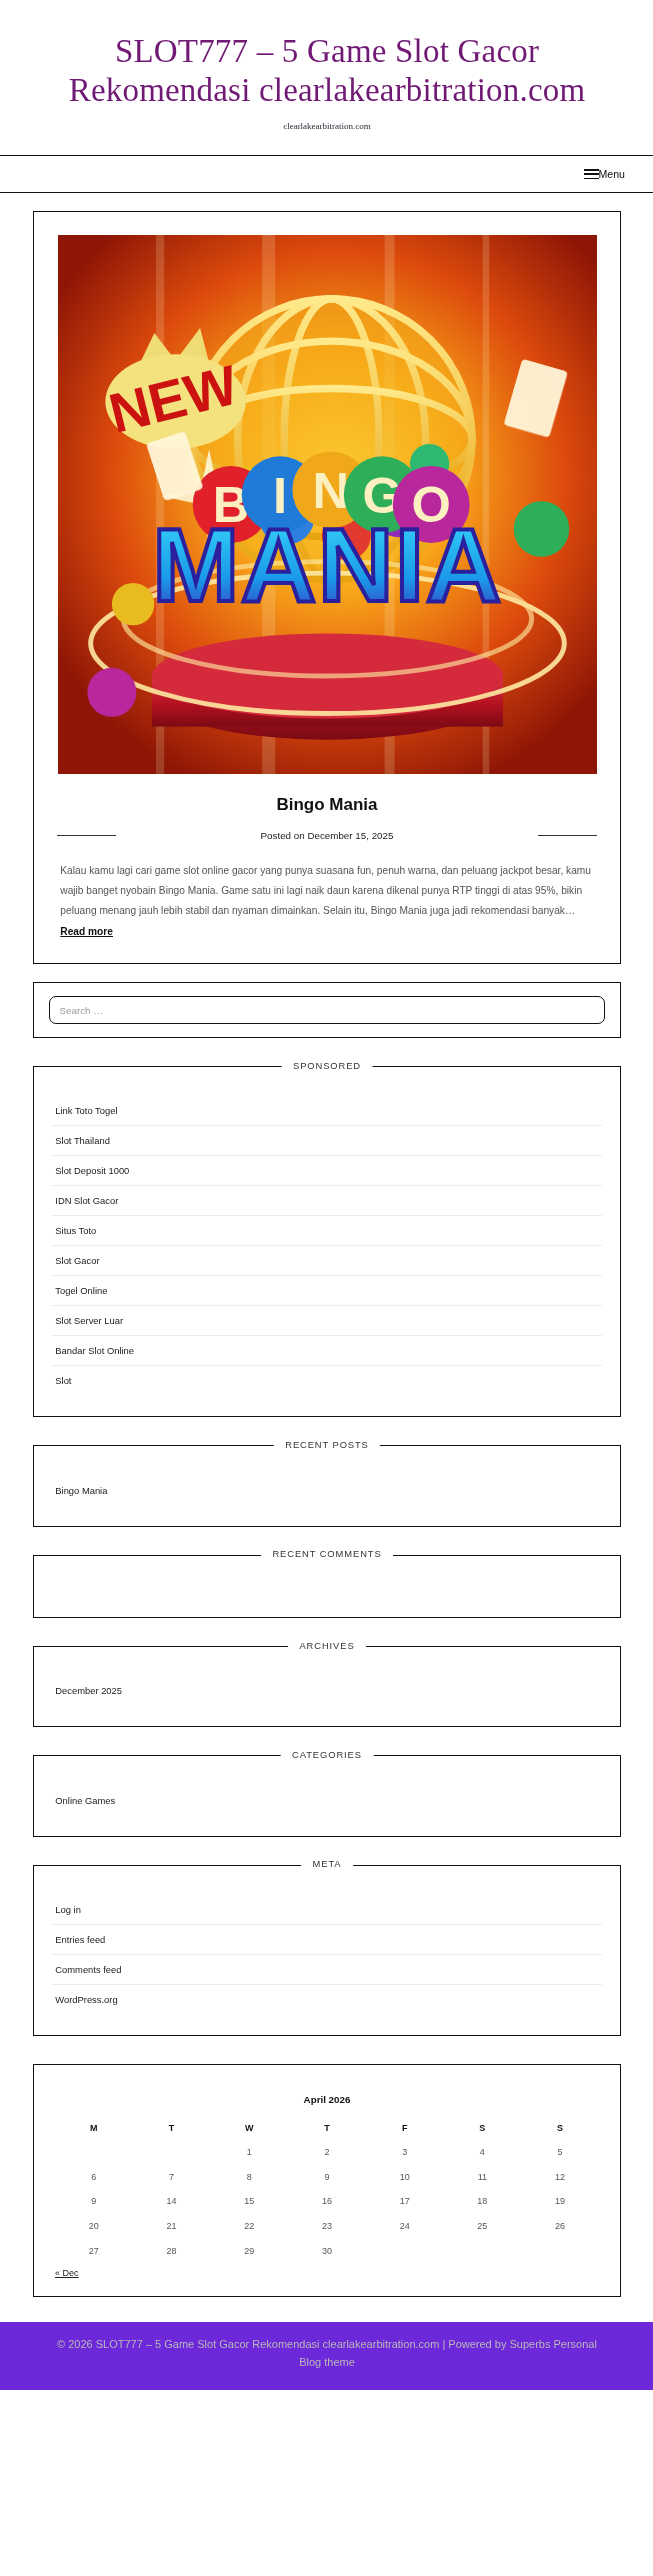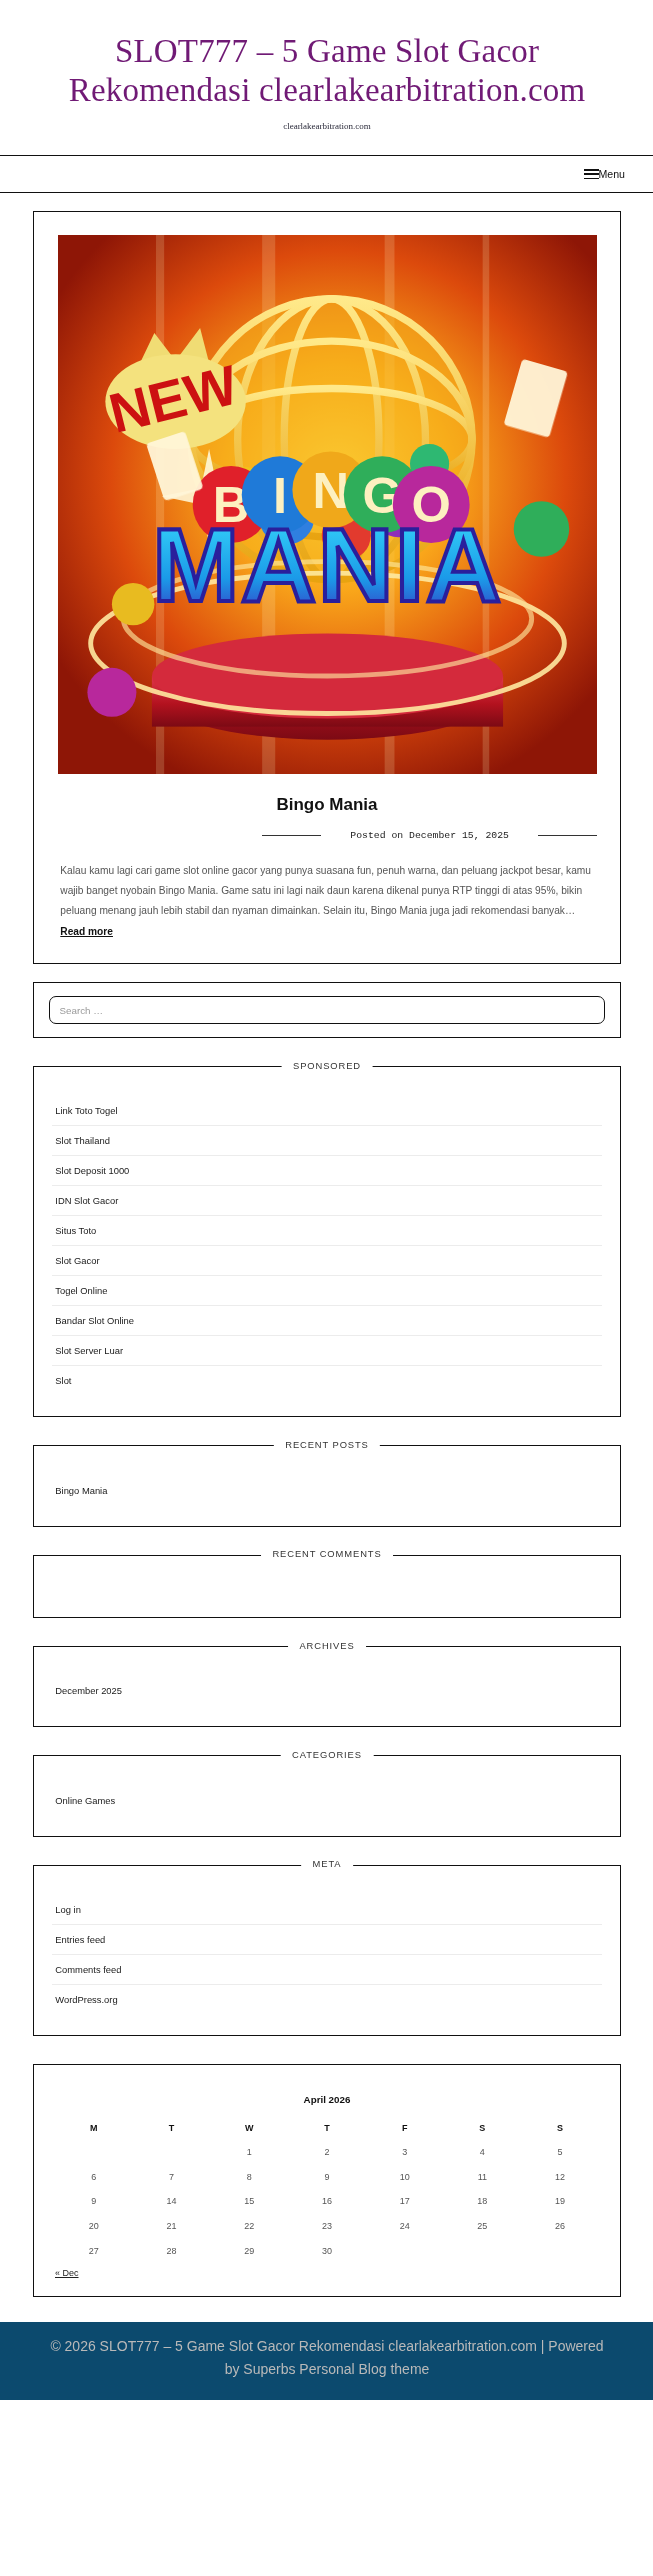--- a/index.html
+++ b/index.html
@@ -91,26 +91,25 @@
   .post-title {
     text-align: center;
     font-size: 17px;
     font-weight: bold;
     color: #111;
     margin: 21px 0 0;
   }
   .post-meta {
     display: flex;
     align-items: center;
-    justify-content: flex-end;
+    justify-content: space-between;
     gap: 29px;
     margin-top: 14.7px;
     font-size: 9.8px;
     color: #222;
-    font-family: Liberation Mono, monospace;
   }
   .post-meta .rule {
     width: 59px;
     height: 0.8px;
     background: #333;
     display: block;
   }
   .post-excerpt {
     margin: 19.6px 3.3px 0;
     font-size: 10.2px;
@@ -213,24 +212,24 @@
   }
   .calendar-nav a {
     color: #222;
     text-decoration: underline;
     cursor: pointer;
   }
 
   
   .site-footer {
     margin-top: 24.5px;
-    background: #0c4a6e;
+    background: #6d28d9;
     color: #b9b9b9;
     text-align: center;
-    font-size: 14px;
+    font-size: 11px;
     line-height: 1.7;
     padding: 13px 49px 18px;
   }
 </style>
 </head>
 <body>
 
 <header class="site-header">
   <h1 class="site-title">SLOT777 – 5 Game Slot Gacor Rekomendasi clearlakearbitration.com</h1>
   <div class="site-tagline">clearlakearbitration.com</div>
@@ -370,22 +369,22 @@
     <div class="widget-title">SPONSORED</div>
     <div class="widget-body">
       <ul class="link-list">
         <li>Link Toto Togel</li>
         <li>Slot Thailand</li>
         <li>Slot Deposit 1000</li>
         <li>IDN Slot Gacor</li>
         <li>Situs Toto</li>
         <li>Slot Gacor</li>
         <li>Togel Online</li>
+        <li>Slot Server Luar</li>
         <li>Bandar Slot Online</li>
-        <li>Slot Server Luar</li>
         <li>Slot</li>
       </ul>
     </div>
   </section>
 
   <section class="widget">
     <div class="widget-title">RECENT POSTS</div>
     <div class="widget-body">
       <ul class="link-list">
         <li>Bingo Mania</li>

